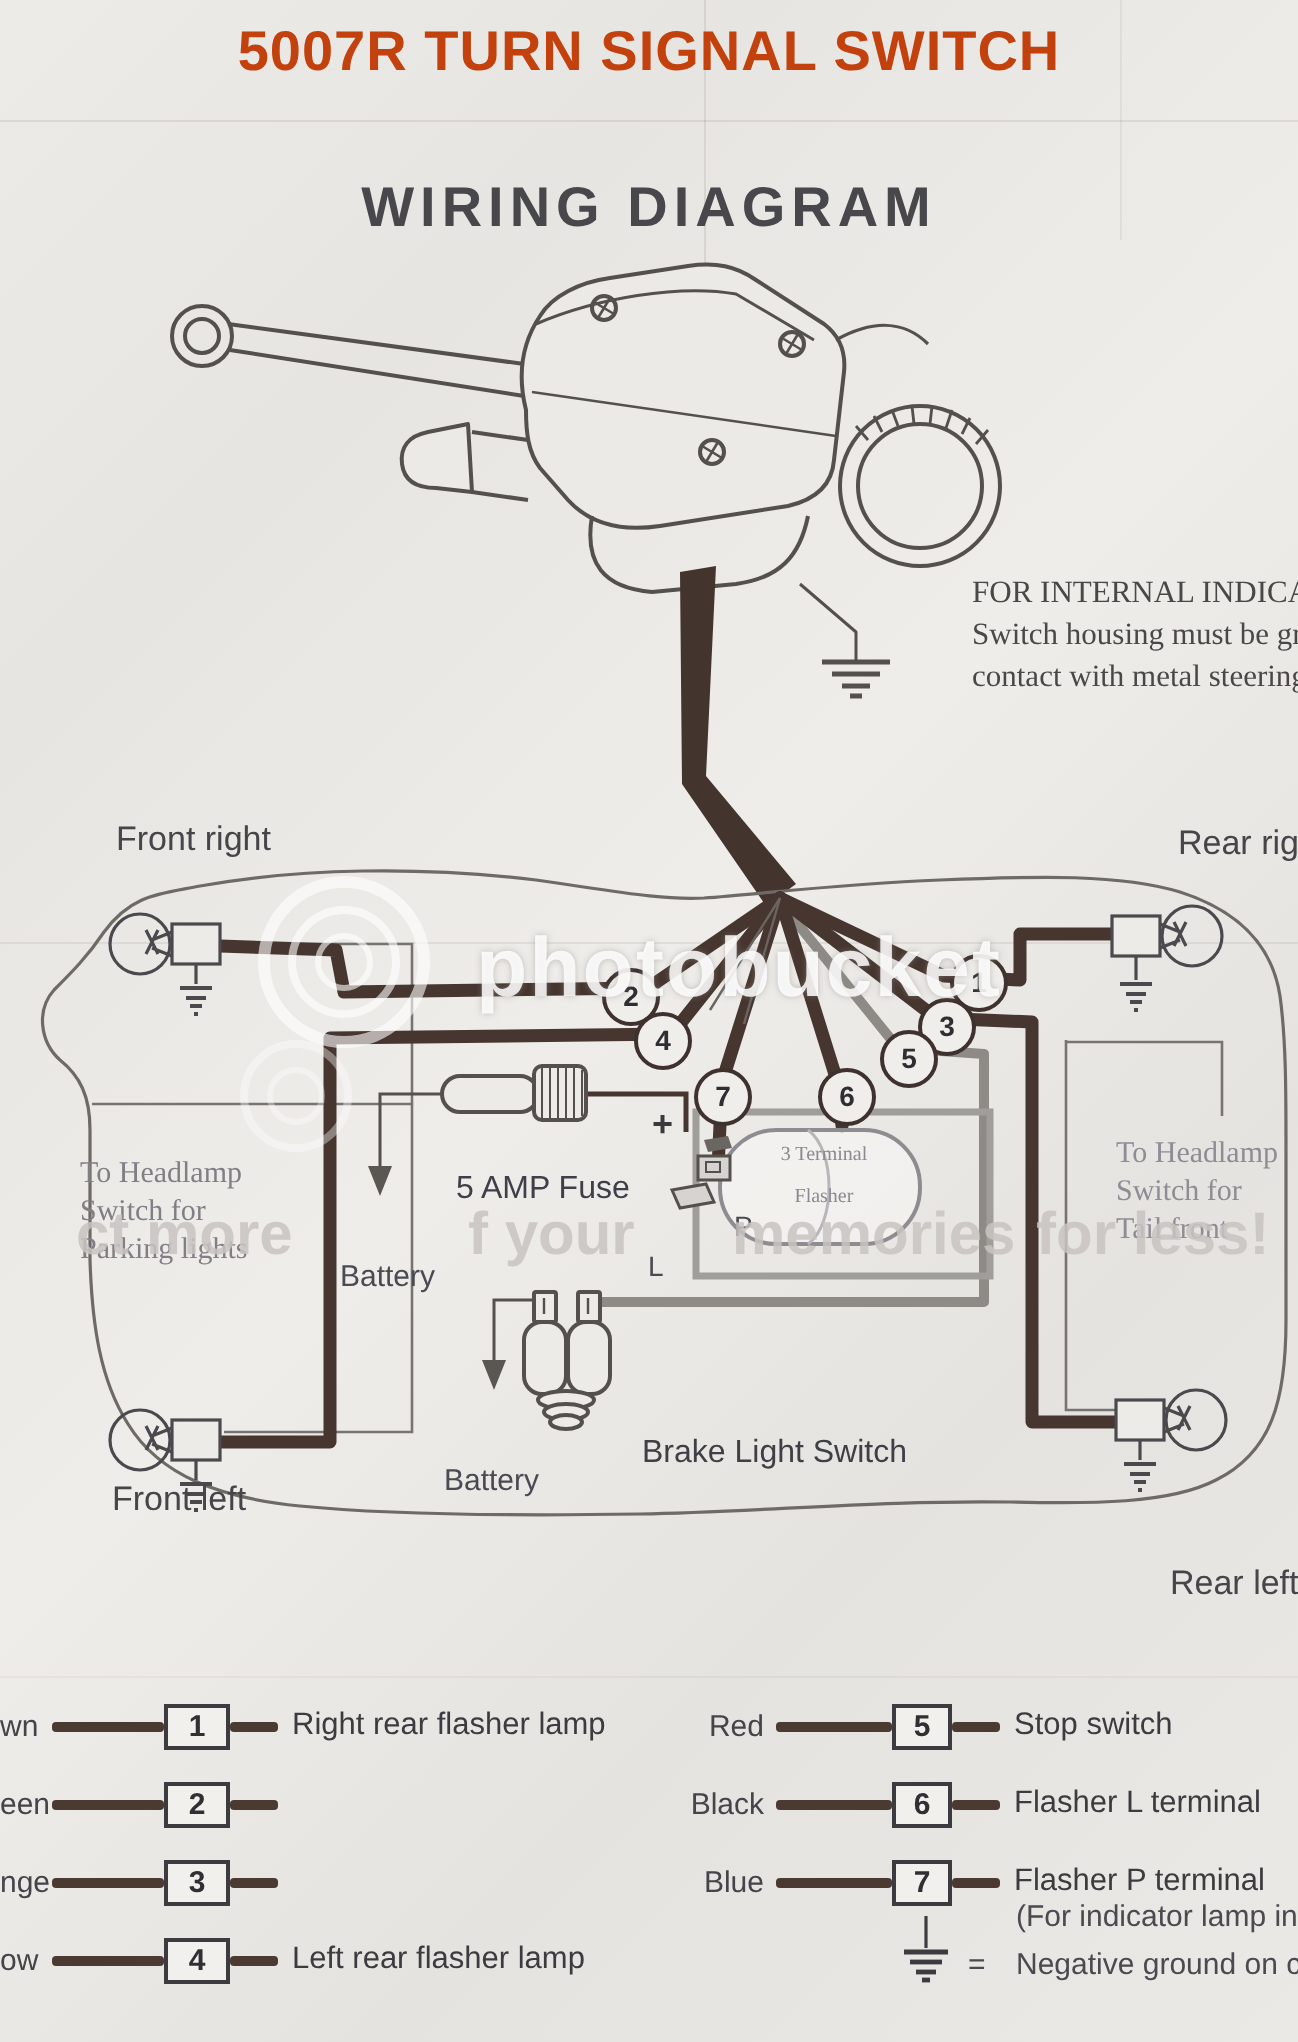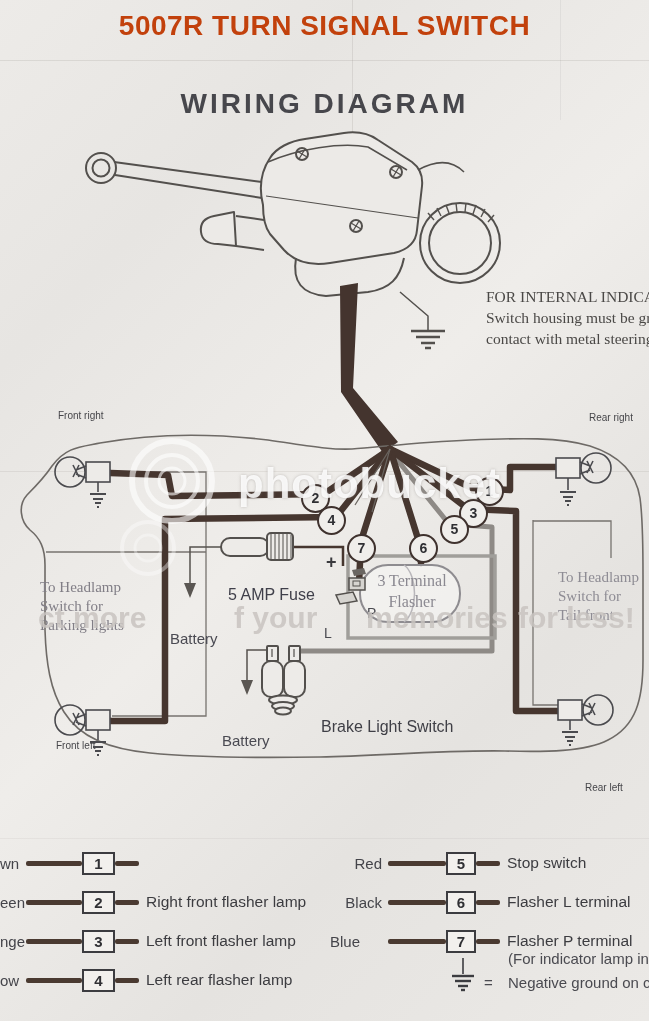--- a/index.html
+++ b/index.html
@@ -7,27 +7,27 @@
        background:linear-gradient(135deg,#edebe8 0%,#e7e5e2 22%,#efedea 48%,#e5e3e0 72%,#ebe9e6 100%);
        font-family:"Liberation Sans",sans-serif;color:#3a3a3e;}
   .abs{position:absolute;}
   .crease{position:absolute;background:rgba(110,105,100,.14);}
   .title{left:0;top:10px;width:649px;text-align:center;font-size:28px;font-weight:bold;
          letter-spacing:.5px;color:#c2410c;}
   .subtitle{left:0;top:88px;width:649px;text-align:center;font-size:28px;font-weight:bold;
             letter-spacing:3px;color:#47474c;}
   .note{left:486px;top:286px;font-family:"Liberation Serif",serif;font-size:15.5px;
         line-height:21px;color:#4a4846;white-space:nowrap;}
-  .corner{font-size:10px;color:#46464a;white-space:nowrap;}
+  .corner{font-size:17px;color:#46464a;white-space:nowrap;}
   .serif{font-family:Liberation Sans, sans-serif;white-space:nowrap;margin-top:28px;}
   .hl{font-family:"Liberation Serif",serif;font-size:15px;line-height:19px;white-space:nowrap;}
   .hl-left{left:40px;top:578px;color:#817e86;}
   .hl-right{left:558px;top:568px;color:#8e8c94;}
   .flasher-txt{left:360px;width:104px;text-align:center;font-family:"Liberation Serif",serif;
-               font-size:16px;color:#8b8991;white-space:nowrap;}
+               font-size:10px;color:#8b8991;white-space:nowrap;}
   .tag{position:absolute;width:25px;height:25px;border:2.5px solid #3f322e;border-radius:50%;
        background:#f0eeeb;font-size:14px;font-weight:bold;color:#2f2f33;text-align:center;
        line-height:25px;z-index:3;}
   .lrow{position:absolute;display:flex;align-items:center;height:22px;z-index:2;}
   .lcolor{font-size:15px;color:#44444a;white-space:nowrap;}
   .lstub{height:5px;background:#4a3a31;border-radius:2px;}
   .lbox{height:19px;border:2px solid #3c3c40;background:#f2f0ed;font-weight:bold;font-size:15px;
         text-align:center;line-height:19px;color:#303034;}
   .llabel{margin-left:7px;font-size:15.5px;color:#3c3c40;white-space:nowrap;}
   .sub-note{font-size:15px;color:#4a4a50;white-space:nowrap;}
@@ -272,34 +272,33 @@
 <div class="tag" style="left:317px;top:506px;">4</div>
 <div class="tag" style="left:440px;top:515px;">5</div>
 <div class="tag" style="left:409px;top:534px;">6</div>
 <div class="tag" style="left:347px;top:534px;">7</div>
 
 <div class="lrow" style="left:0;top:852px;">
   <span class="lcolor" style="width:26px;">wn</span>
   <span class="lstub" style="width:56px;"></span>
   <span class="lbox" style="width:29px;">1</span>
   <span class="lstub" style="width:24px;"></span>
+  <span class="llabel">Right rear flasher lamp</span>
 </div>
 <div class="lrow" style="left:0;top:891px;">
   <span class="lcolor" style="width:26px;">een</span>
   <span class="lstub" style="width:56px;"></span>
   <span class="lbox" style="width:29px;">2</span>
   <span class="lstub" style="width:24px;"></span>
-  <span class="llabel">Right front flasher lamp</span>
 </div>
 <div class="lrow" style="left:0;top:930px;">
   <span class="lcolor" style="width:26px;">nge</span>
   <span class="lstub" style="width:56px;"></span>
   <span class="lbox" style="width:29px;">3</span>
   <span class="lstub" style="width:24px;"></span>
-  <span class="llabel">Left front flasher lamp</span>
 </div>
 <div class="lrow" style="left:0;top:969px;">
   <span class="lcolor" style="width:26px;">ow</span>
   <span class="lstub" style="width:56px;"></span>
   <span class="lbox" style="width:29px;">4</span>
   <span class="lstub" style="width:24px;"></span>
   <span class="llabel">Left rear flasher lamp</span>
 </div>
 
 <div class="lrow" style="left:330px;top:852px;">
@@ -310,21 +309,21 @@
   <span class="llabel">Stop switch</span>
 </div>
 <div class="lrow" style="left:330px;top:891px;">
   <span class="lcolor" style="width:52px;text-align:right;margin-right:6px;">Black</span>
   <span class="lstub" style="width:58px;"></span>
   <span class="lbox" style="width:26px;">6</span>
   <span class="lstub" style="width:24px;"></span>
   <span class="llabel">Flasher L terminal</span>
 </div>
 <div class="lrow" style="left:330px;top:930px;">
-  <span class="lcolor" style="width:52px;text-align:left;margin-right:6px;">Blue</span>
+  <span class="lcolor" style="width:52px;text-align:right;margin-right:6px;">Blue</span>
   <span class="lstub" style="width:58px;"></span>
   <span class="lbox" style="width:26px;">7</span>
   <span class="lstub" style="width:24px;"></span>
   <span class="llabel">Flasher P terminal</span>
 </div>
 <div class="abs sub-note layer2" style="left:508px;top:950px;">(For indicator lamp inside</div>
 <div class="abs sub-note layer2" style="left:484px;top:974px;">=</div>
 <div class="abs sub-note layer2" style="left:508px;top:974px;">Negative ground on car</div>
 
 <svg class="wm" width="649" height="1021" viewBox="0 0 649 1021" style="position:absolute;left:0;top:0;">

